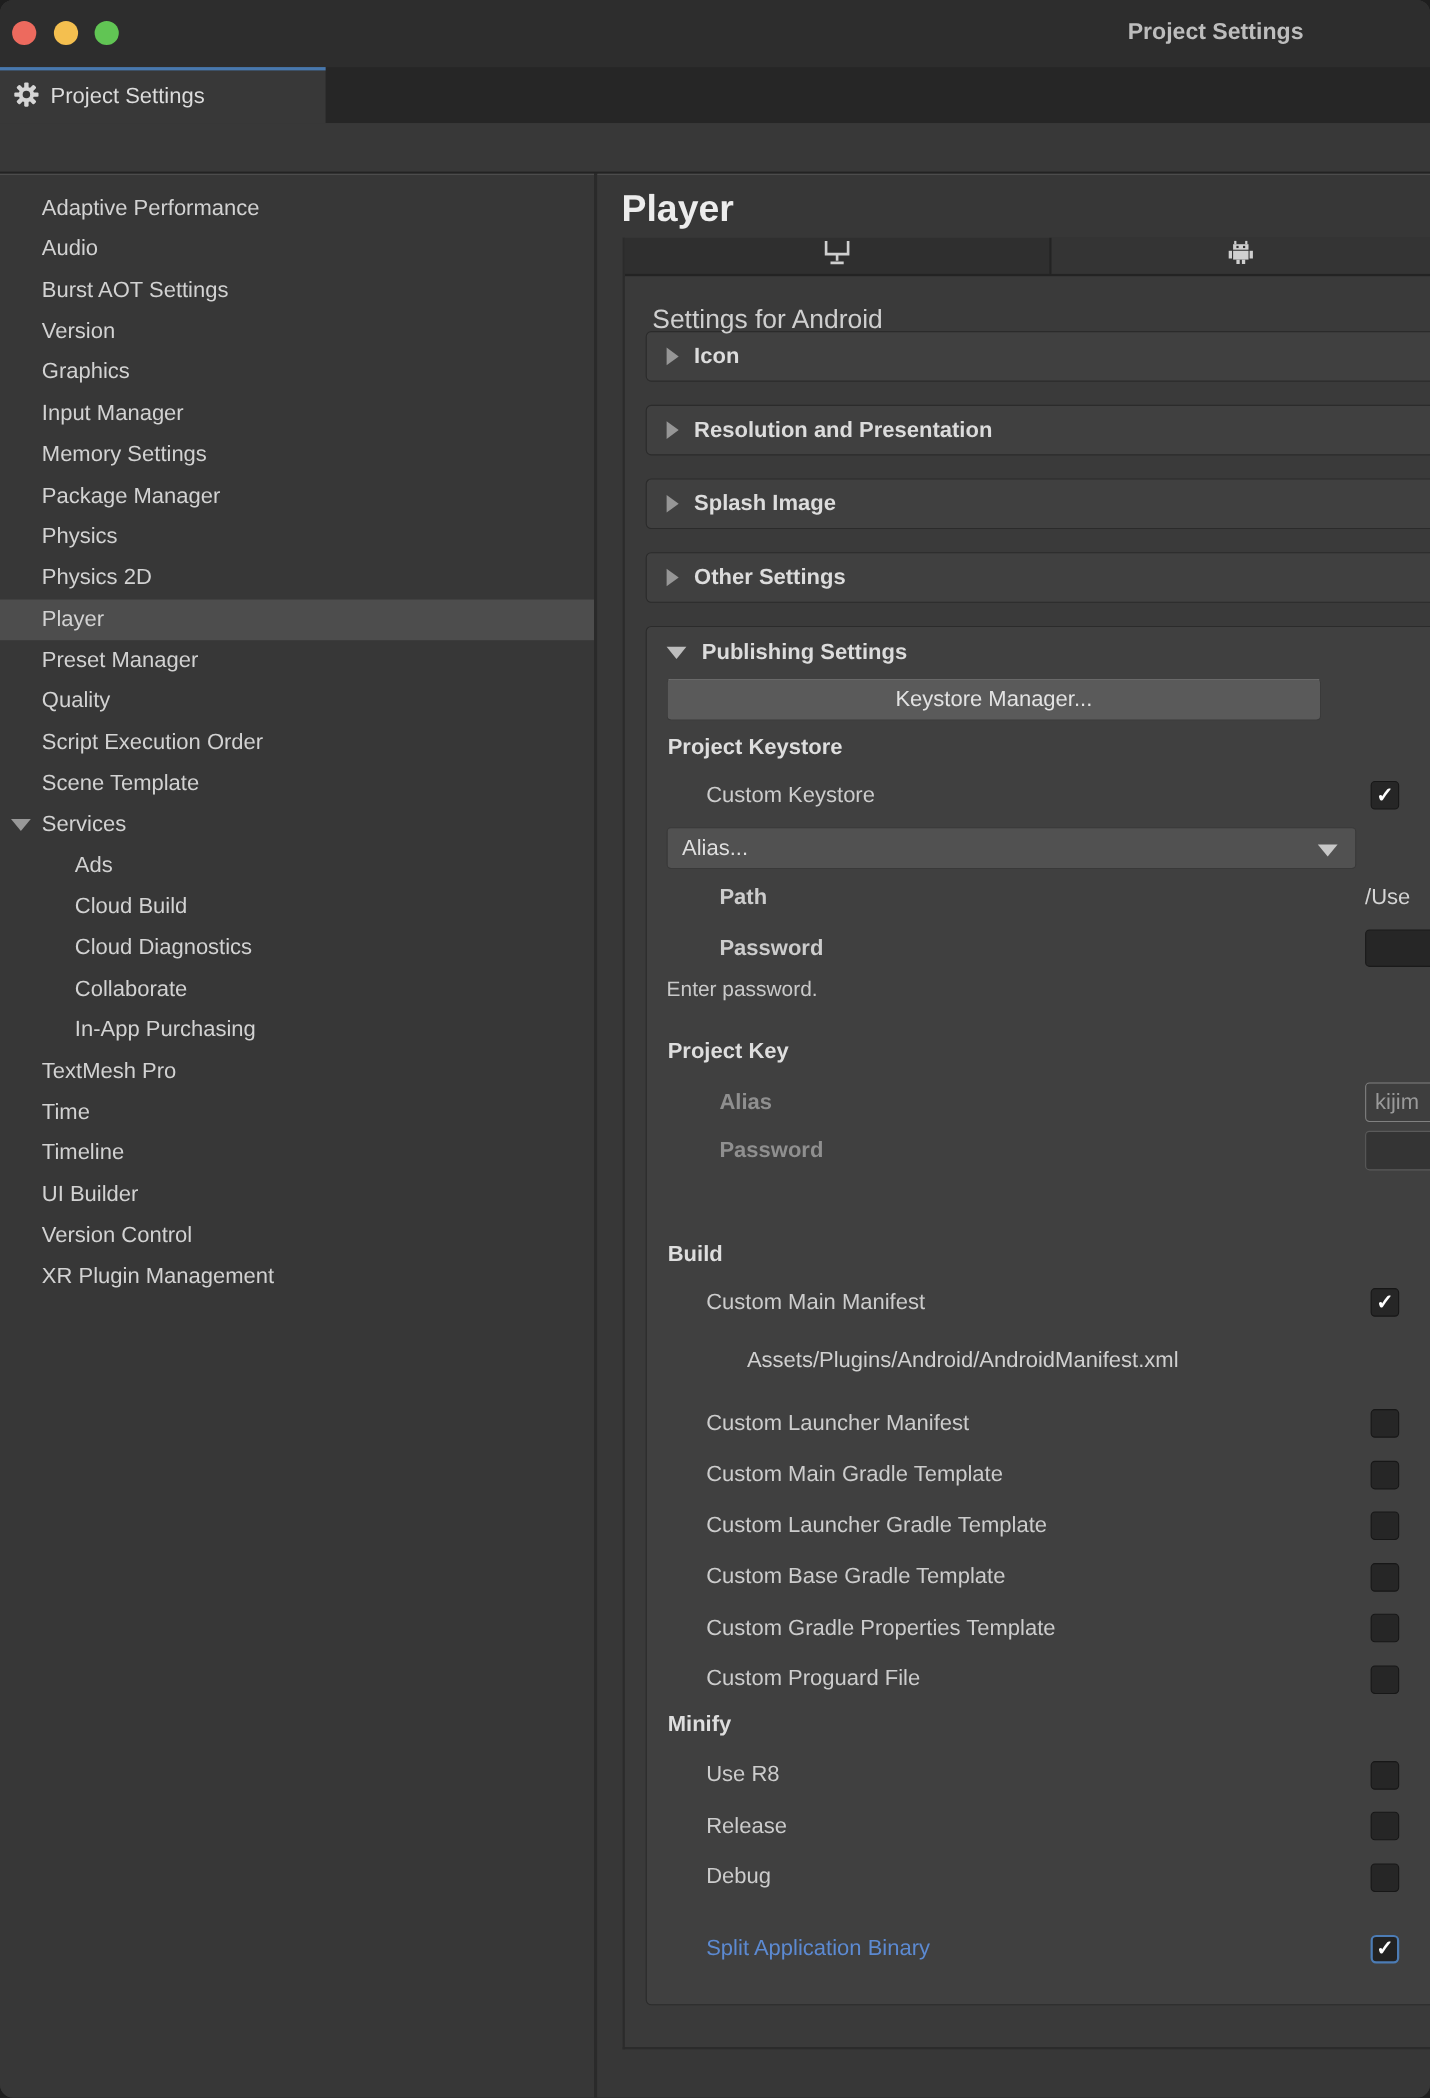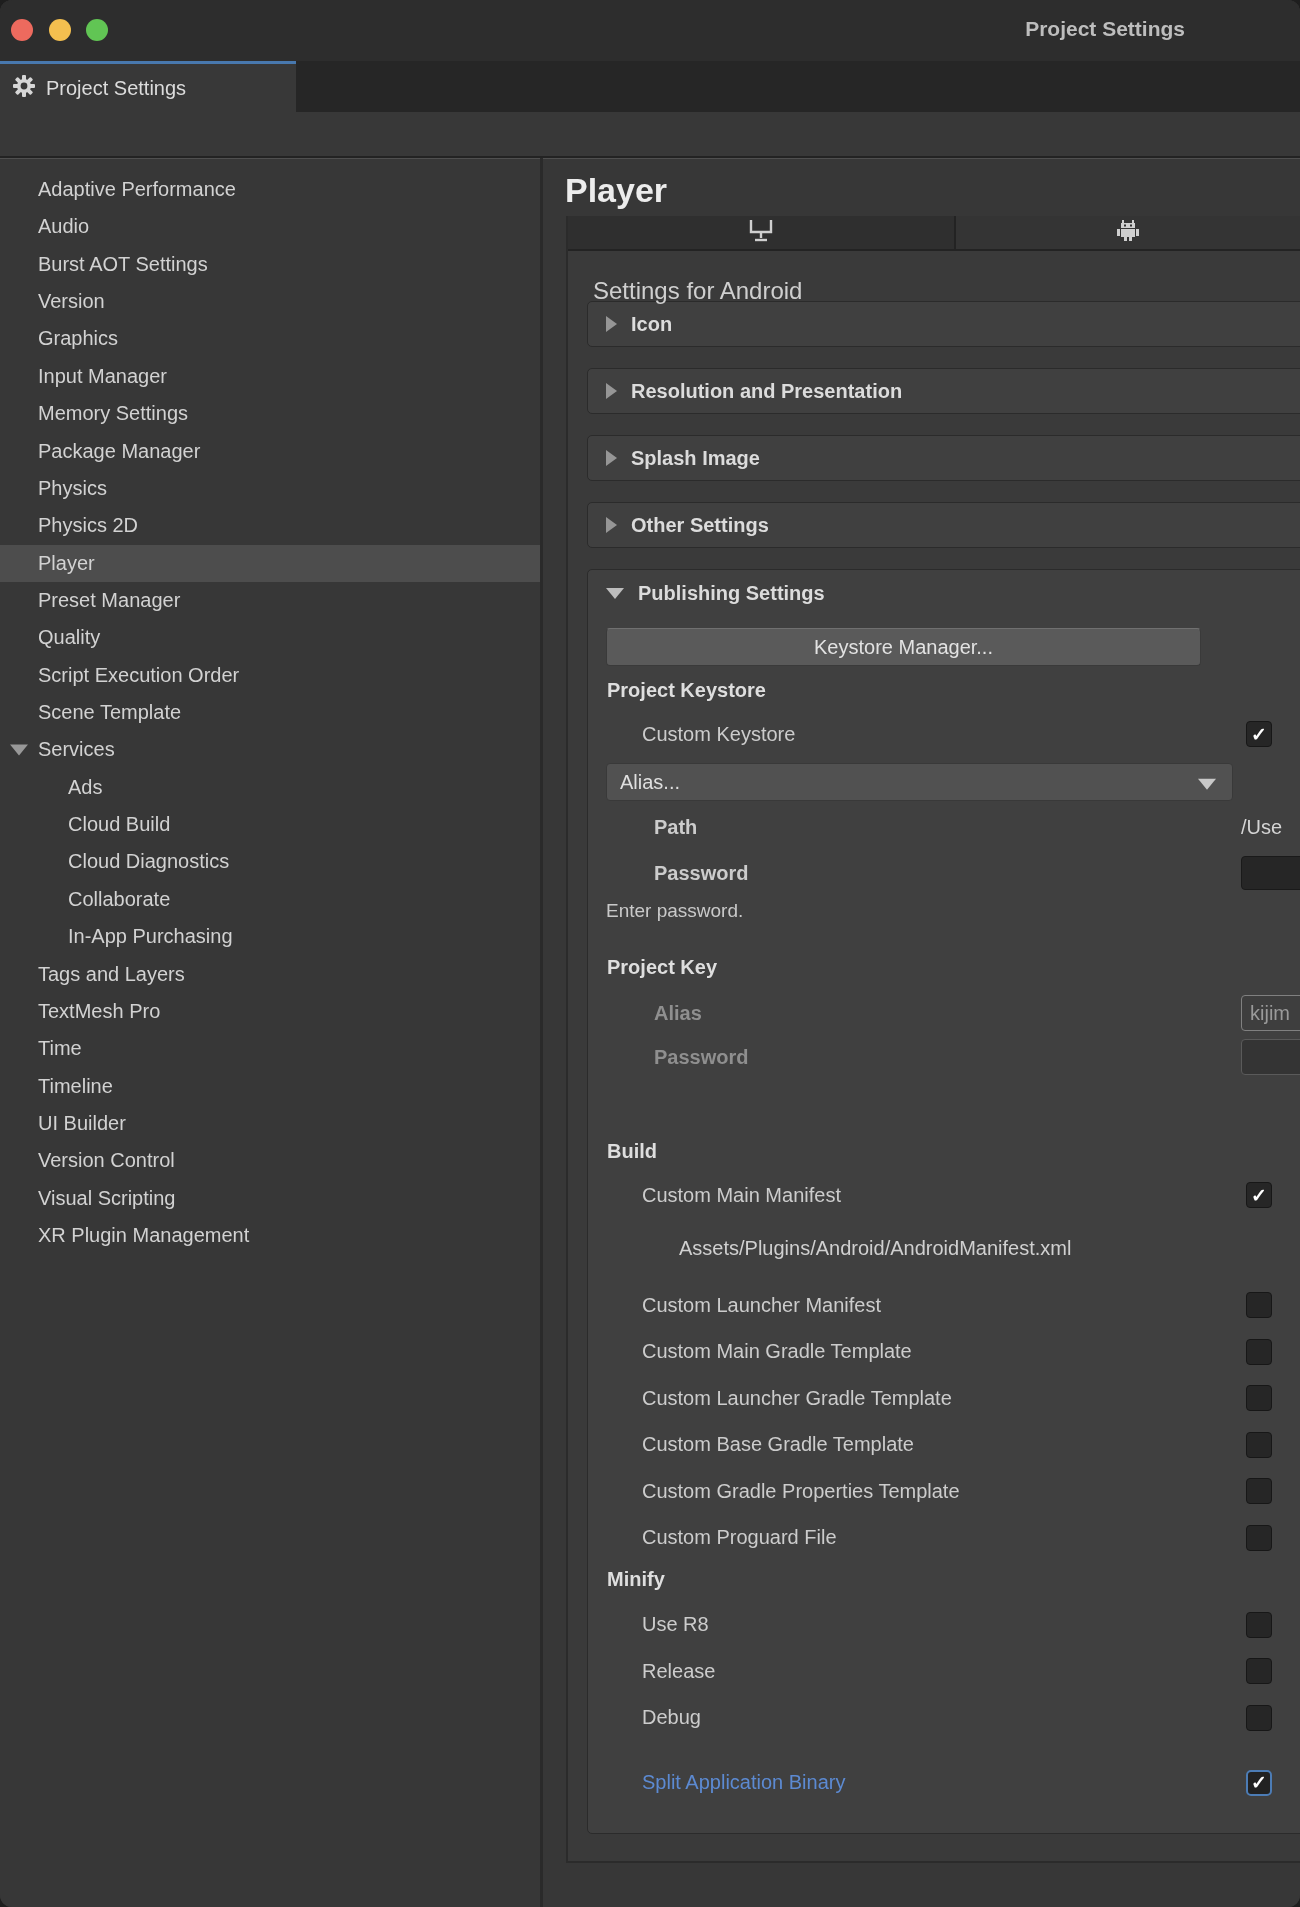--- a/index.html
+++ b/index.html
@@ -59,21 +59,21 @@
   .tri-right { width:0; height:0; border-top:8px solid transparent; border-bottom:8px solid transparent;
                border-left:11px solid #969696; }
   .tri-down  { width:0; height:0; border-left:9px solid transparent; border-right:9px solid transparent;
                border-top:11px solid #bdbdbd; }
 
   
   .pubbox { margin-left:19px; width:760px; background:#404040; border:1px solid #2b2b2b;
             border-radius:5px; padding-bottom:35px; position:relative; }
   .pub-header { height:46px; display:flex; align-items:center; padding-left:18px; gap:14px; }
 
-  .ks-btn { margin:12px 0 0 18px; width:595px; height:38px; background:#5a5a5a;
+  .ks-btn { margin:1px 0 0 18px; width:595px; height:38px; background:#5a5a5a;
             border:1px solid #3a3a3a; border-top-color:#707070; border-radius:4px;
             display:flex; align-items:center; justify-content:center;
             font-size:20px; color:#e2e2e2; }
 
   .ph { margin-left:19px; height:24px; font-size:20px; font-weight:700; color:#dedede; }
   .ph.keystore { margin-top:13px; }
   .ph.key      { margin-top:32px; }
   .ph.build    { margin-top:68px; }
   .ph.minify   { margin-top:16px; }
 
@@ -169,27 +169,25 @@
     <div class="side-item">Scene Template</div>
     <div class="side-item">
       <span class="caret-down"></span>
       <span>Services</span>
     </div>
     <div class="side-item lvl1">Ads</div>
     <div class="side-item lvl1">Cloud Build</div>
     <div class="side-item lvl1">Cloud Diagnostics</div>
     <div class="side-item lvl1">Collaborate</div>
     <div class="side-item lvl1">In-App Purchasing</div>
-    <div class="side-item">Tags and Layers</div>
     <div class="side-item">TextMesh Pro</div>
     <div class="side-item">Time</div>
     <div class="side-item">Timeline</div>
     <div class="side-item">UI Builder</div>
     <div class="side-item">Version Control</div>
-    <div class="side-item">Visual Scripting</div>
     <div class="side-item">XR Plugin Management</div>
   </div>
   <div class="vdivider"></div>
 
   <div class="rightpanel">
     <div class="player-title">Player</div>
 
     <div class="content">
 
       <div class="platform-tabs">

